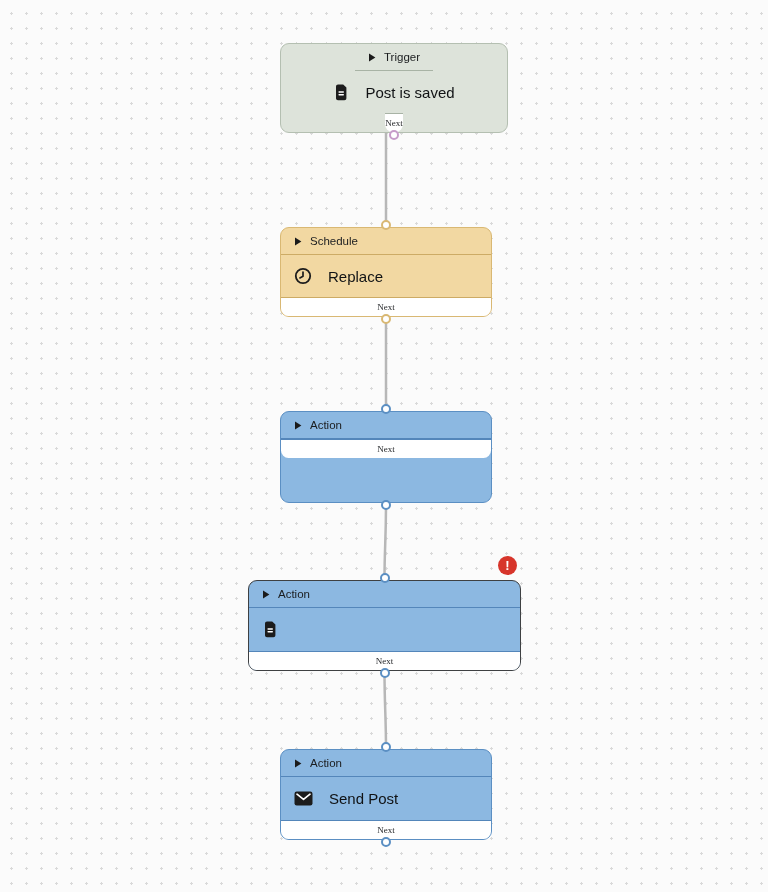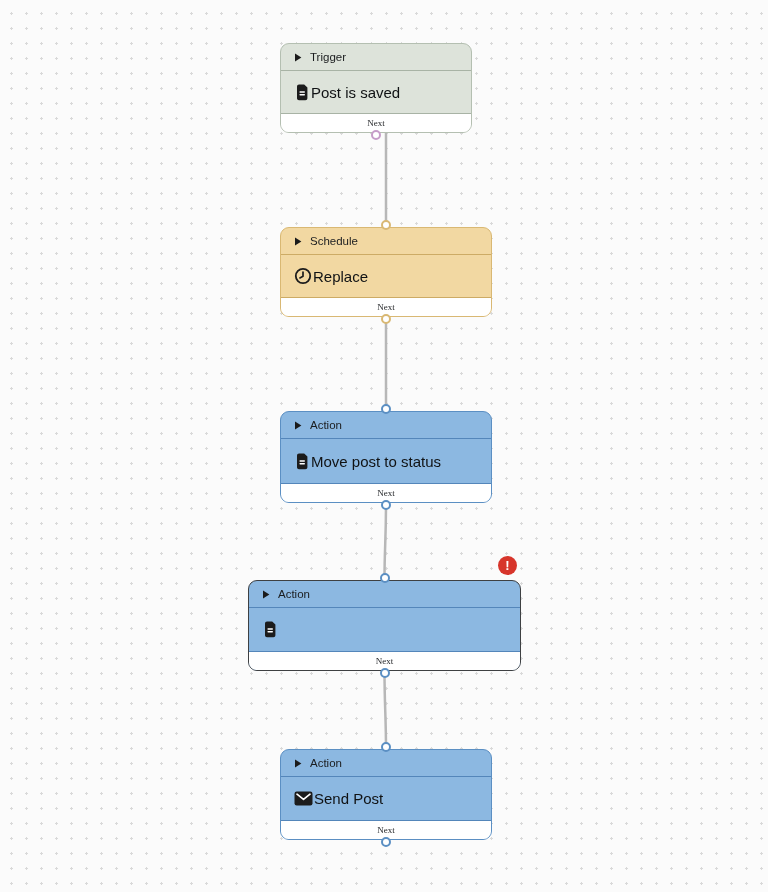--- a/index.html
+++ b/index.html
@@ -20,21 +20,21 @@
   .edge { stroke: var(--edge, #b7b7b7); stroke-width: 2.5; fill: none; }
 
   .node {
     position: absolute;
     display: flex;
     flex-direction: column;
     background: var(--bg);
     border: 1.5px solid var(--bd);
     border-radius: 9px;
   }
-  .n1 { left: 280px; top: 43px;  width: 192px; height: 90px; }
+  .n1 { left: 280px; top: 43px;  width: 228px; height: 90px; align-items: center; }
   .n2 { left: 280px; top: 227px; width: 212px; height: 90px; }
   .n3 { left: 280px; top: 411px; width: 212px; height: 92px; }
   .n4 { left: 248px; top: 580px; width: 273px; height: 91px; }
   .n5 { left: 280px; top: 749px; width: 212px; height: 91px; }
 
   .node-header {
     flex: none;
     display: flex;
     align-items: center;
     gap: 8px;
@@ -43,21 +43,21 @@
     border-bottom: 1px solid var(--dv);
   }
   .header-label { font-size: 11.5px; color: #1b1d1f; }
   .play-icon { display: flex; align-items: center; }
 
   .node-body {
     flex: 1;
     min-height: 0;
     display: flex;
     align-items: center;
-    gap: 1px;
+    gap: 16px;
     padding: 0 13px;
   }
   .body-icon { display: flex; align-items: center; }
   .body-title { font-size: 15px; color: #101214; white-space: nowrap; }
 
   .node-footer {
     flex: none;
     height: 19px;
     background: #fff;
     border-top: 1px solid var(--dv);
@@ -164,55 +164,45 @@
   <div class="node n3" style="--bg: #8cb8e1; --bd: #5b8fc3; --dv: #5486ba; --pin: #5b8fc3; --pout: #5b8fc3;">
     <span class="port port-in"></span>
     <div class="node-header">
       <span class="play-icon">
         <svg width="8" height="9" viewBox="0 0 8 9">
             <path d="M1 0.5 L7.4 4.5 L1 8.5 Z" fill="#1b1b1b"></path>
           </svg>
       </span>
       <span class="header-label">Action</span>
     </div>
+    <div class="node-footer">
+      <span class="footer-label">Next</span>
+    </div>
+    <span class="port port-out"></span>
+  </div>
+
+  <div class="node n4" style="--bg: #8cb8e1; --bd: #3e4042; --dv: #5486ba; --pin: #5b8fc3; --pout: #5b8fc3;">
+    <span class="error-badge" style="--err: #d7352b;">!</span>
+    <span class="port port-in"></span>
+    <div class="node-header">
+      <span class="play-icon">
+        <svg width="8" height="9" viewBox="0 0 8 9">
+            <path d="M1 0.5 L7.4 4.5 L1 8.5 Z" fill="#1b1b1b"></path>
+          </svg>
+      </span>
+      <span class="header-label">Action</span>
+    </div>
     <div class="node-body">
       <span class="body-icon">
         <svg width="16" height="17" viewBox="0 0 16 17">
           <path d="M3 2.4 C3 1.3 3.9 0.4 5 0.4 L10.2 0.4 L13.4 3.6 L13.4 14.2 C13.4 15.3 12.5 16.2 11.4 16.2 L5 16.2 C3.9 16.2 3 15.3 3 14.2 Z" fill="#1c1c1c"></path>
           <rect x="5.4" y="7.2" width="5.6" height="1.5" rx="0.75" fill="#fff"></rect>
           <rect x="5.4" y="10.1" width="5.6" height="1.5" rx="0.75" fill="#fff"></rect>
         </svg>
       </span>
-      <span class="body-title">Move post to status</span>
-    </div>
-    <div class="node-footer">
-      <span class="footer-label">Next</span>
-    </div>
-    <span class="port port-out"></span>
-  </div>
-
-  <div class="node n4" style="--bg: #8cb8e1; --bd: #3e4042; --dv: #5486ba; --pin: #5b8fc3; --pout: #5b8fc3;">
-    <span class="error-badge" style="--err: #d7352b;">!</span>
-    <span class="port port-in"></span>
-    <div class="node-header">
-      <span class="play-icon">
-        <svg width="8" height="9" viewBox="0 0 8 9">
-            <path d="M1 0.5 L7.4 4.5 L1 8.5 Z" fill="#1b1b1b"></path>
-          </svg>
-      </span>
-      <span class="header-label">Action</span>
-    </div>
-    <div class="node-body">
-      <span class="body-icon">
-        <svg width="16" height="17" viewBox="0 0 16 17">
-          <path d="M3 2.4 C3 1.3 3.9 0.4 5 0.4 L10.2 0.4 L13.4 3.6 L13.4 14.2 C13.4 15.3 12.5 16.2 11.4 16.2 L5 16.2 C3.9 16.2 3 15.3 3 14.2 Z" fill="#1c1c1c"></path>
-          <rect x="5.4" y="7.2" width="5.6" height="1.5" rx="0.75" fill="#fff"></rect>
-          <rect x="5.4" y="10.1" width="5.6" height="1.5" rx="0.75" fill="#fff"></rect>
-        </svg>
-      </span>
     </div>
     <div class="node-footer">
       <span class="footer-label">Next</span>
     </div>
     <span class="port port-out"></span>
   </div>
 
   <div class="node n5" style="--bg: #8cb8e1; --bd: #5b8fc3; --dv: #5486ba; --pin: #5b8fc3; --pout: #5b8fc3;">
     <span class="port port-in"></span>
     <div class="node-header">

